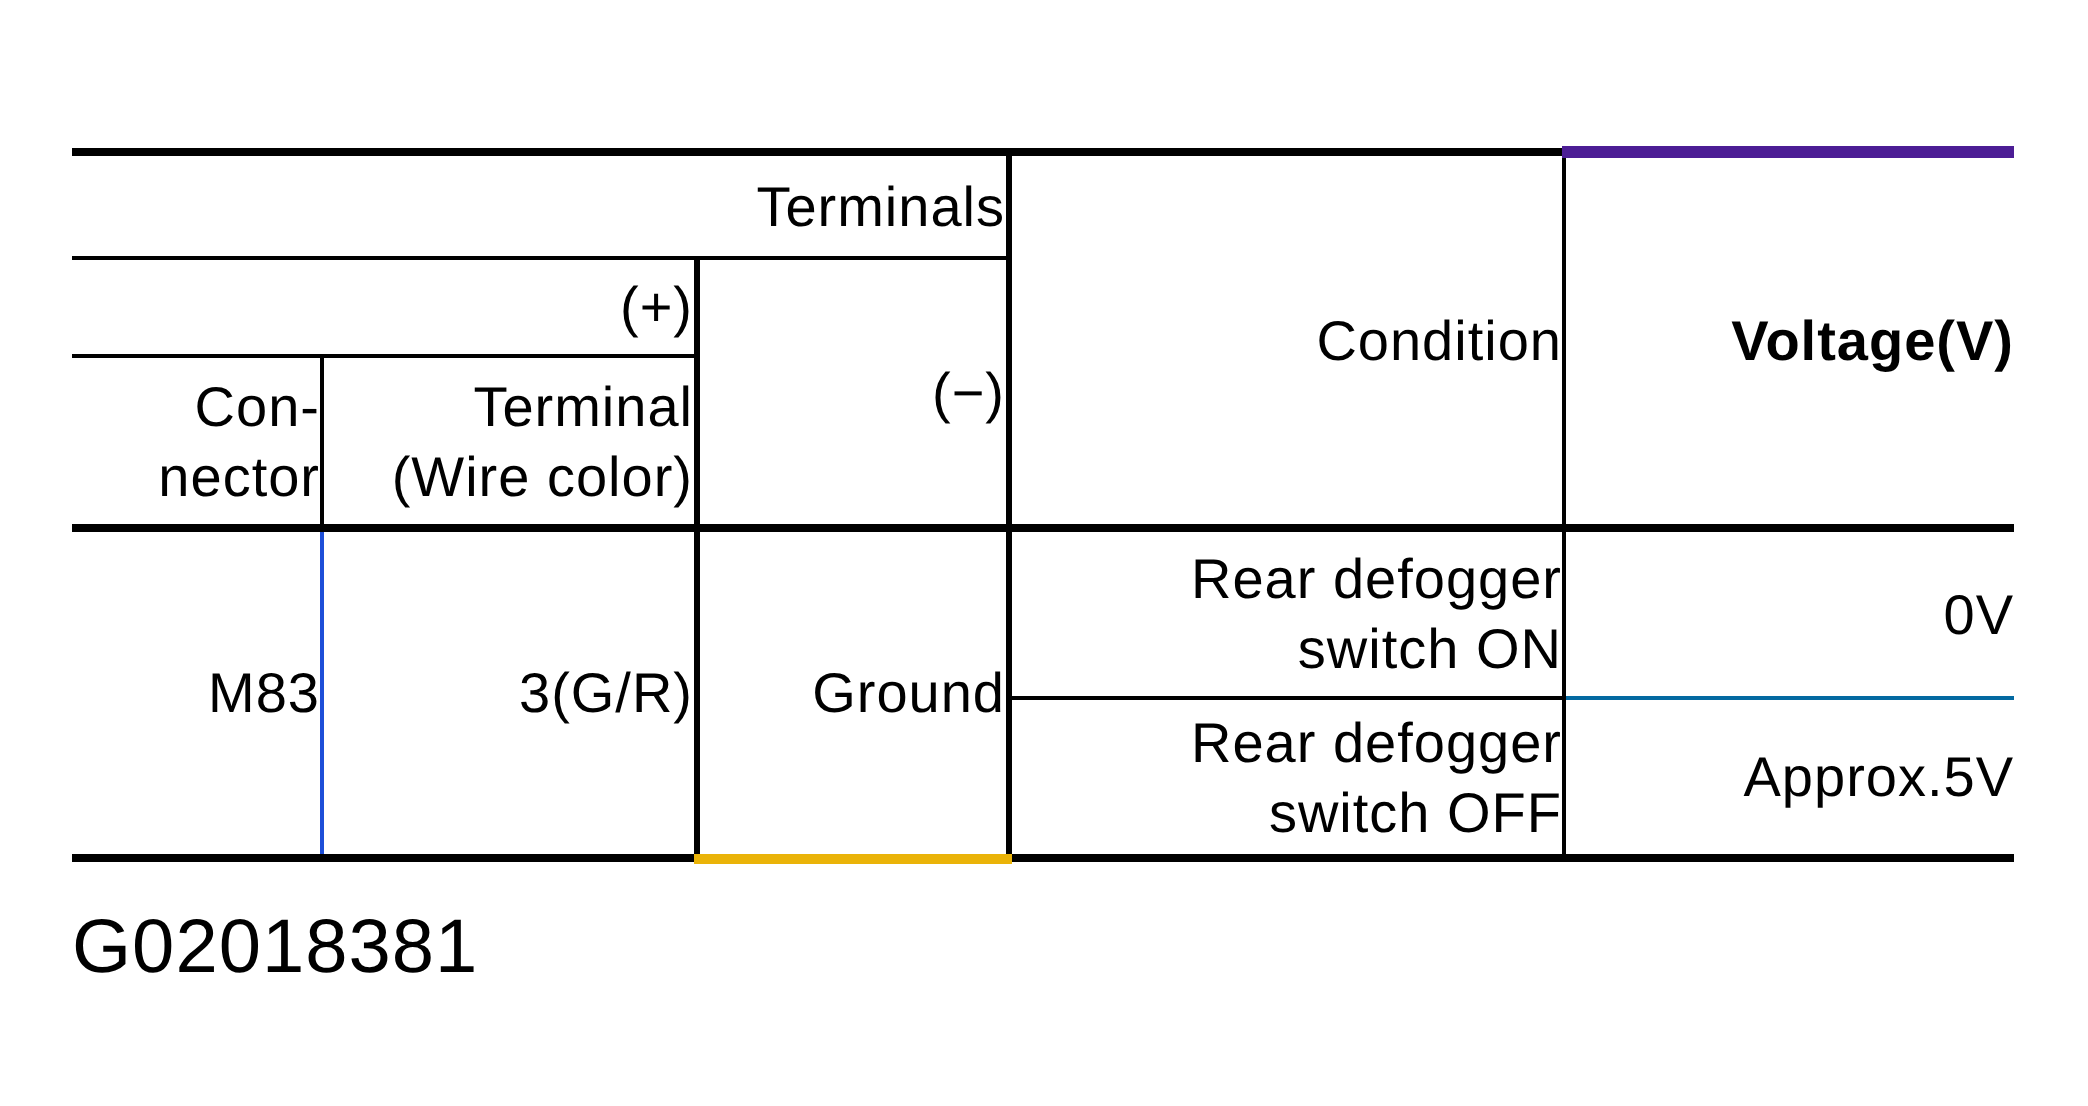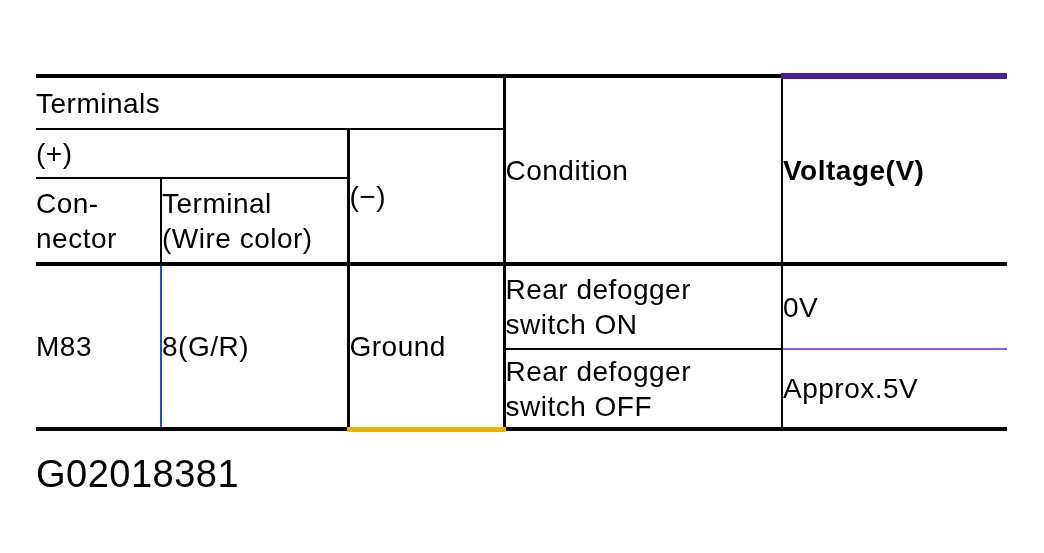--- a/index.html
+++ b/index.html
@@ -22,21 +22,21 @@
   table.spec-table {
     position: absolute;
     left: 36px;
     top: 73px;
     width: 971px;
     border-collapse: collapse;
     table-layout: fixed;
   }
   table.spec-table td {
     padding: 0;
-    text-align: left;
+    text-align: right;
     vertical-align: middle;
     font-size: 28px;
     letter-spacing: 0.5px;
     line-height: 1.25;
     color: #000000;
   }
   .multiline { white-space: pre-line; margin-top: 39px; }
 
   
   tr.r1 { height: 53px; }
@@ -50,21 +50,21 @@
   td.condition-h   { border-top: 4px solid #000; border-left: 3px solid #000; border-right: 2px solid #000; border-bottom: 4px solid #000; }
   td.voltage-h     { border-top: 6px solid #4c1d95; border-bottom: 4px solid #000; font-weight: bold; }
   td.plus-h        { border-bottom: 2px solid #000; border-right: 3px solid #000; }
   td.minus-h       { border-right: 3px solid #000; border-bottom: 4px solid #000; }
   td.connector-h   { border-right: 2px solid #000; border-bottom: 4px solid #000; }
   td.terminal-h    { border-right: 3px solid #000; border-bottom: 4px solid #000; }
   td.connector-cell{ border-right: 2px solid #1d4ed8; border-bottom: 4px solid #000; }
   td.terminal-cell { border-right: 3px solid #000; border-bottom: 4px solid #000; }
   td.minus-cell    { border-right: 3px solid #000; border-bottom: 5px solid #eab308; }
   td.condition-on  { border-right: 2px solid #000; border-bottom: 2px solid #000; }
-  td.voltage-on    { border-bottom: 2px solid #8b5cf6; }
+  td.voltage-on    { border-bottom: 2px solid #0369a1; }
   td.condition-off { border-right: 2px solid #000; border-bottom: 4px solid #000; }
   td.voltage-off   { border-bottom: 4px solid #000; }
 
   .figure-code {
     position: absolute;
     left: 36px;
     top: 453px;
     font-size: 38px;
     letter-spacing: 0.5px;
     color: #000000;
@@ -94,21 +94,21 @@
         <td class="minus-h" rowspan="2">(−)</td>
       </tr>
       <tr class="r3">
         <td class="connector-h multiline">Con-
 nector</td>
         <td class="terminal-h multiline">Terminal
 (Wire color)</td>
       </tr>
       <tr class="r4">
         <td class="connector-cell" rowspan="2">M83</td>
-        <td class="terminal-cell" rowspan="2">8(G/R)</td>
+        <td class="terminal-cell" rowspan="2">3(G/R)</td>
         <td class="minus-cell" rowspan="2">Ground</td>
         <td class="condition-on multiline">Rear defogger
 switch ON</td>
         <td class="voltage-on">0V</td>
       </tr>
       <tr class="r5">
         <td class="condition-off multiline">Rear defogger
 switch OFF</td>
         <td class="voltage-off">Approx.5V</td>
       </tr>

